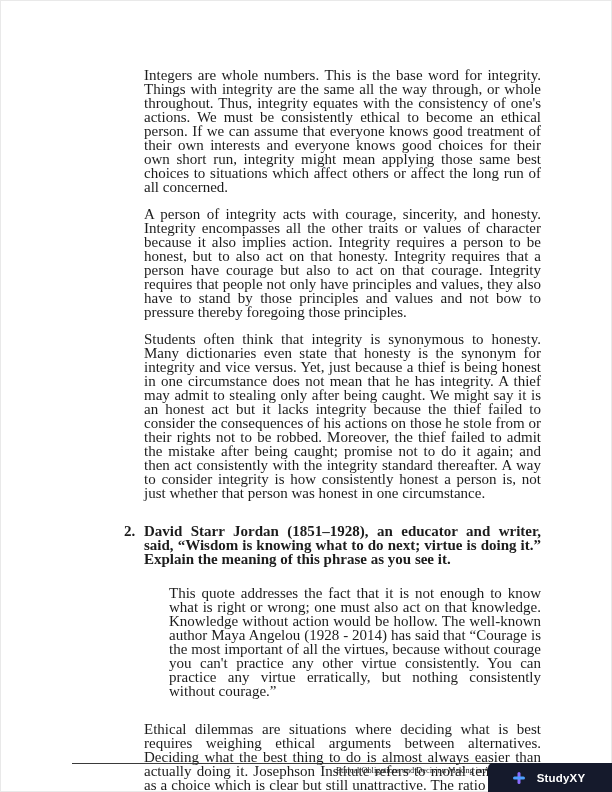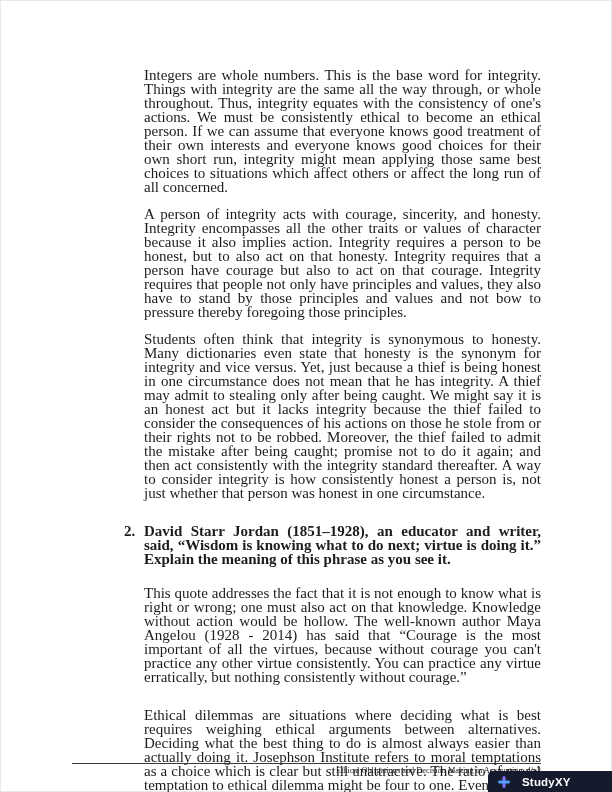--- a/index.html
+++ b/index.html
@@ -15,21 +15,21 @@
   .content {
     position: absolute;
     top: 68px;
     left: 144px;
     width: 397px;
     font-size: 15px;
     line-height: 14px;
     text-align: justify;
   }
   .content p.para { margin: 0 0 13px 0; }
-  .content p.para.gap-after { margin-bottom: 24px; }
+  .content p.para.gap-after { margin-bottom: 24px; margin-left: 25px; }
   .question {
     display: flex;
     margin: 24px 0 20px -20px;
     font-weight: bold;
   }
   .qnum { flex: 0 0 20px; width: 20px; }
   .qtext { flex: 1; text-align: justify; }
   .footer {
     position: absolute;
     top: 763px;
@@ -39,28 +39,28 @@
     padding-top: 2px;
     font-size: 8.3px;
     display: flex;
     justify-content: flex-end;
     color: #222;
   }
   .brand-badge {
     position: absolute;
     right: 0;
     bottom: 0;
-    height: 21px;
+    height: 29px;
     min-width: 124px;
     padding: 0 12px 0 10px;
     background: #151a2c;
     border-radius: 5px 0 0 0;
     display: flex;
     align-items: center;
-    justify-content: flex-start;
+    justify-content: center;
     gap: 12px;
     font-family: "Liberation Sans", sans-serif;
     font-weight: bold;
     font-size: 11.5px;
     color: #ffffff;
     letter-spacing: 0.2px;
   }
   .plus-icon { display: inline-flex; width: 12px; height: 12px; }
 </style>
 </head>

